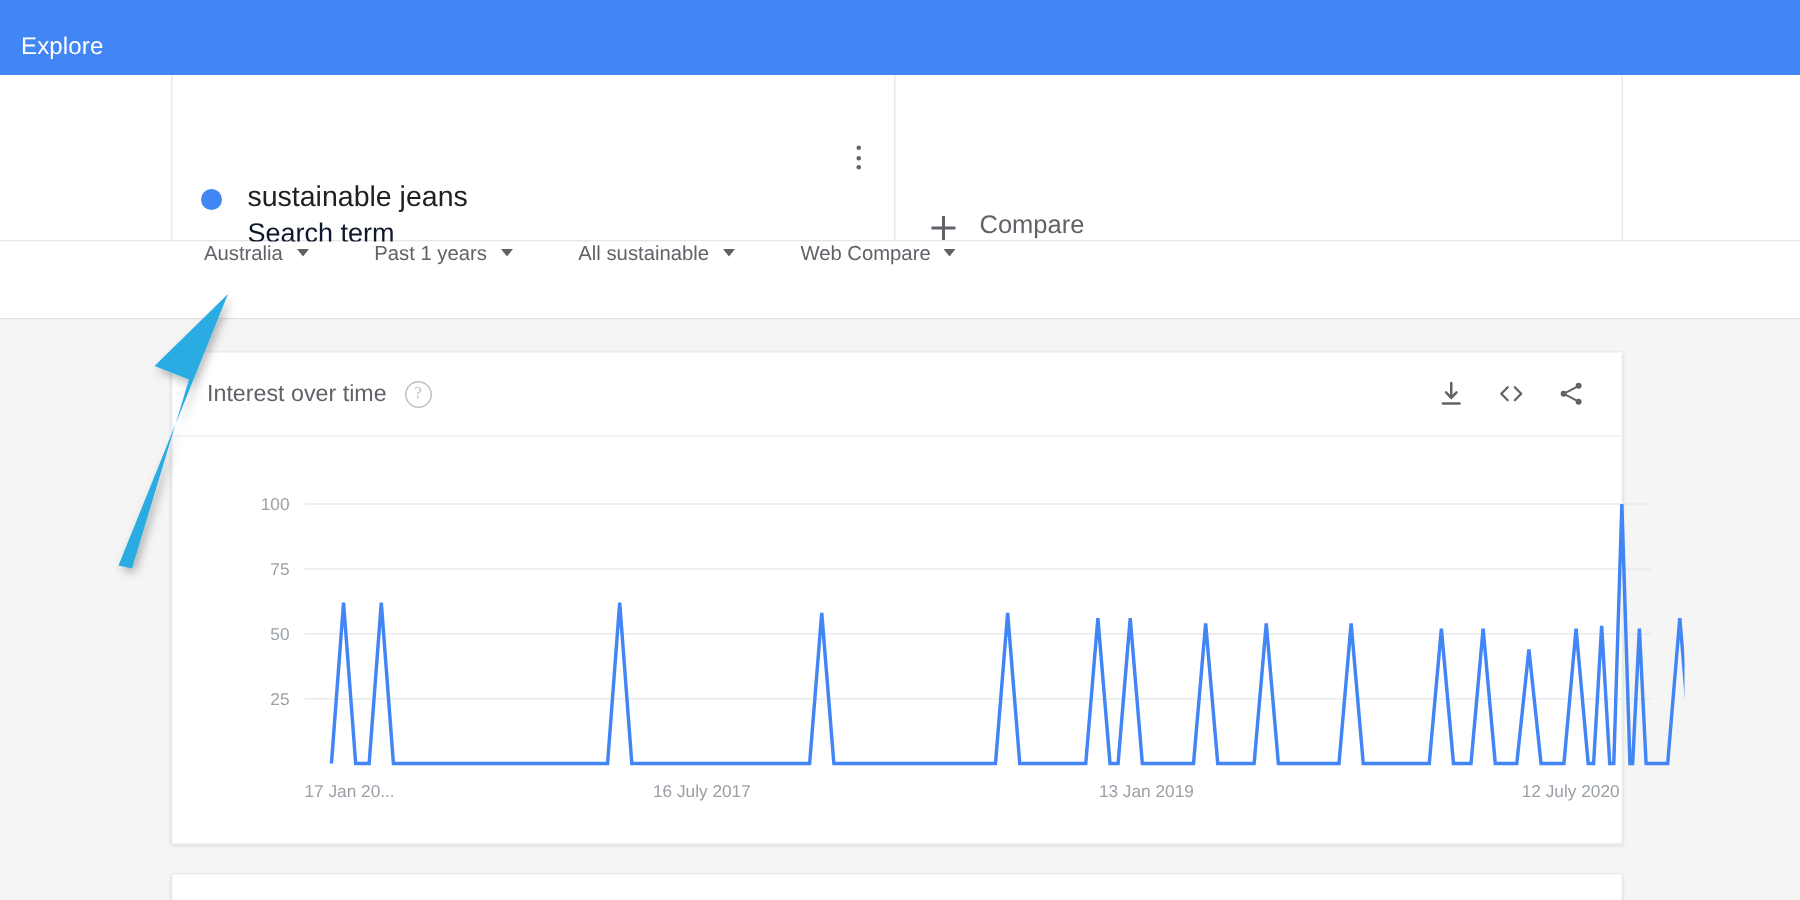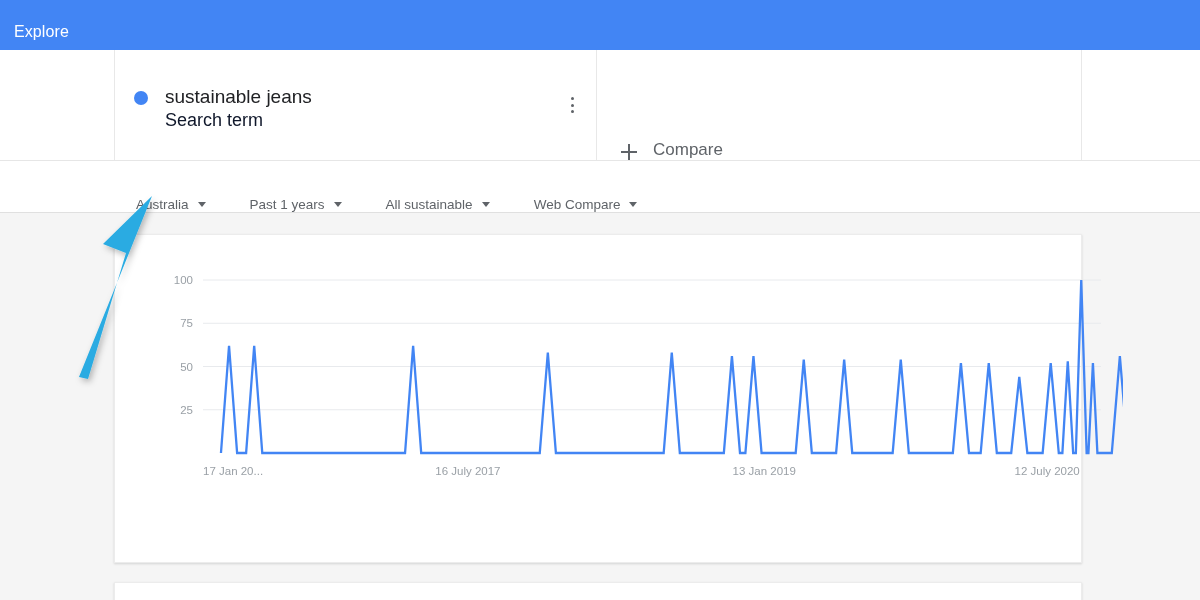--- a/index.html
+++ b/index.html
@@ -58,20 +58,21 @@
   .qcell.compare{ left: 597px; width: 485px; border-right: 1px solid #e8e8e8; }
   .qcell.tail   { left: 1082px; width: 118px; }
 
   .term-inner {
     display: flex;
     align-items: flex-start;
     height: 100%;
     padding-left: 19px;
     padding-top: 36px;
     box-sizing: border-box;
+    margin-top: 35px;
   }
   .series-dot {
     width: 14px; height: 14px;
     border-radius: 50%;
     background: #4285f4;
     margin-top: 5px;
     flex: none;
   }
   .term-text { margin-left: 17px; }
   .term-label {
@@ -135,21 +136,21 @@
     position: absolute;
     left: 0; top: 161px;
     width: 1200px;
     height: 52px;
     background: #ffffff;
     border-bottom: 1px solid #e0e0e0;
     box-sizing: border-box;
   }
   .filters {
     display: flex;
-    align-items: flex-end;
+    align-items: flex-start;
     height: 51px;
     padding-left: 136px;
   }
   .filter {
     display: flex;
     align-items: center;
     margin-right: 44px;
     cursor: pointer;
   }
   .filter-label {
@@ -288,20 +289,40 @@
       <div class="filter">
         <span class="filter-label">Web Compare</span>
         <span class="caret"></span>
       </div>
     </div>
   </div>
 
   <div class="content">
 
     <div class="card main">
+      <div class="card-head">
+        <span class="card-title">Interest over time</span>
+        <span class="help-icon">?</span>
+
+        <div class="card-actions">
+          <svg class="act" width="19" height="19" viewBox="0 0 24 24">
+            <path d="M12 3v10.2M12 15.5l-4.4-4.6M12 15.5l4.4-4.6" fill="none" stroke="#5f6368" stroke-width="2.1" stroke-linecap="round"></path>
+            <path d="M5 20.3h14" fill="none" stroke="#5f6368" stroke-width="2.1" stroke-linecap="round"></path>
+          </svg>
+          <svg class="act" width="19" height="19" viewBox="0 0 24 24">
+            <path d="M9 6.5L3.6 12 9 17.5M15 6.5L20.4 12 15 17.5" fill="none" stroke="#5f6368" stroke-width="1.9" stroke-linecap="round" stroke-linejoin="round"></path>
+          </svg>
+          <svg class="act" width="19" height="19" viewBox="0 0 24 24">
+            <circle cx="18.2" cy="5.3" r="2.5" fill="#5f6368"></circle>
+            <circle cx="5.6" cy="12" r="2.5" fill="#5f6368"></circle>
+            <circle cx="18.2" cy="18.7" r="2.5" fill="#5f6368"></circle>
+            <path d="M15.9 6.6L7.9 10.8M7.9 13.2l8 4.2" fill="none" stroke="#5f6368" stroke-width="1.7" stroke-linecap="round"></path>
+          </svg>
+        </div>
+      </div>
 
       <div class="chart-wrap">
         <svg class="chart-svg" id="chart" width="966" height="272" viewBox="0 0 966 272">
             <line x1="46" x2="944" y1="45" y2="45" stroke="#e8eaed" stroke-width="1"></line>
             <text x="36" y="49" text-anchor="end" fill="#9aa0a6" font-size="11.5" font-family="&quot;Liberation Sans&quot;, sans-serif">100</text>
             <line x1="46" x2="944" y1="88.25" y2="88.25" stroke="#e8eaed" stroke-width="1"></line>
             <text x="36" y="92.25" text-anchor="end" fill="#9aa0a6" font-size="11.5" font-family="&quot;Liberation Sans&quot;, sans-serif">75</text>
             <line x1="46" x2="944" y1="131.5" y2="131.5" stroke="#e8eaed" stroke-width="1"></line>
             <text x="36" y="135.5" text-anchor="end" fill="#9aa0a6" font-size="11.5" font-family="&quot;Liberation Sans&quot;, sans-serif">50</text>
             <line x1="46" x2="944" y1="174.75" y2="174.75" stroke="#e8eaed" stroke-width="1"></line>

